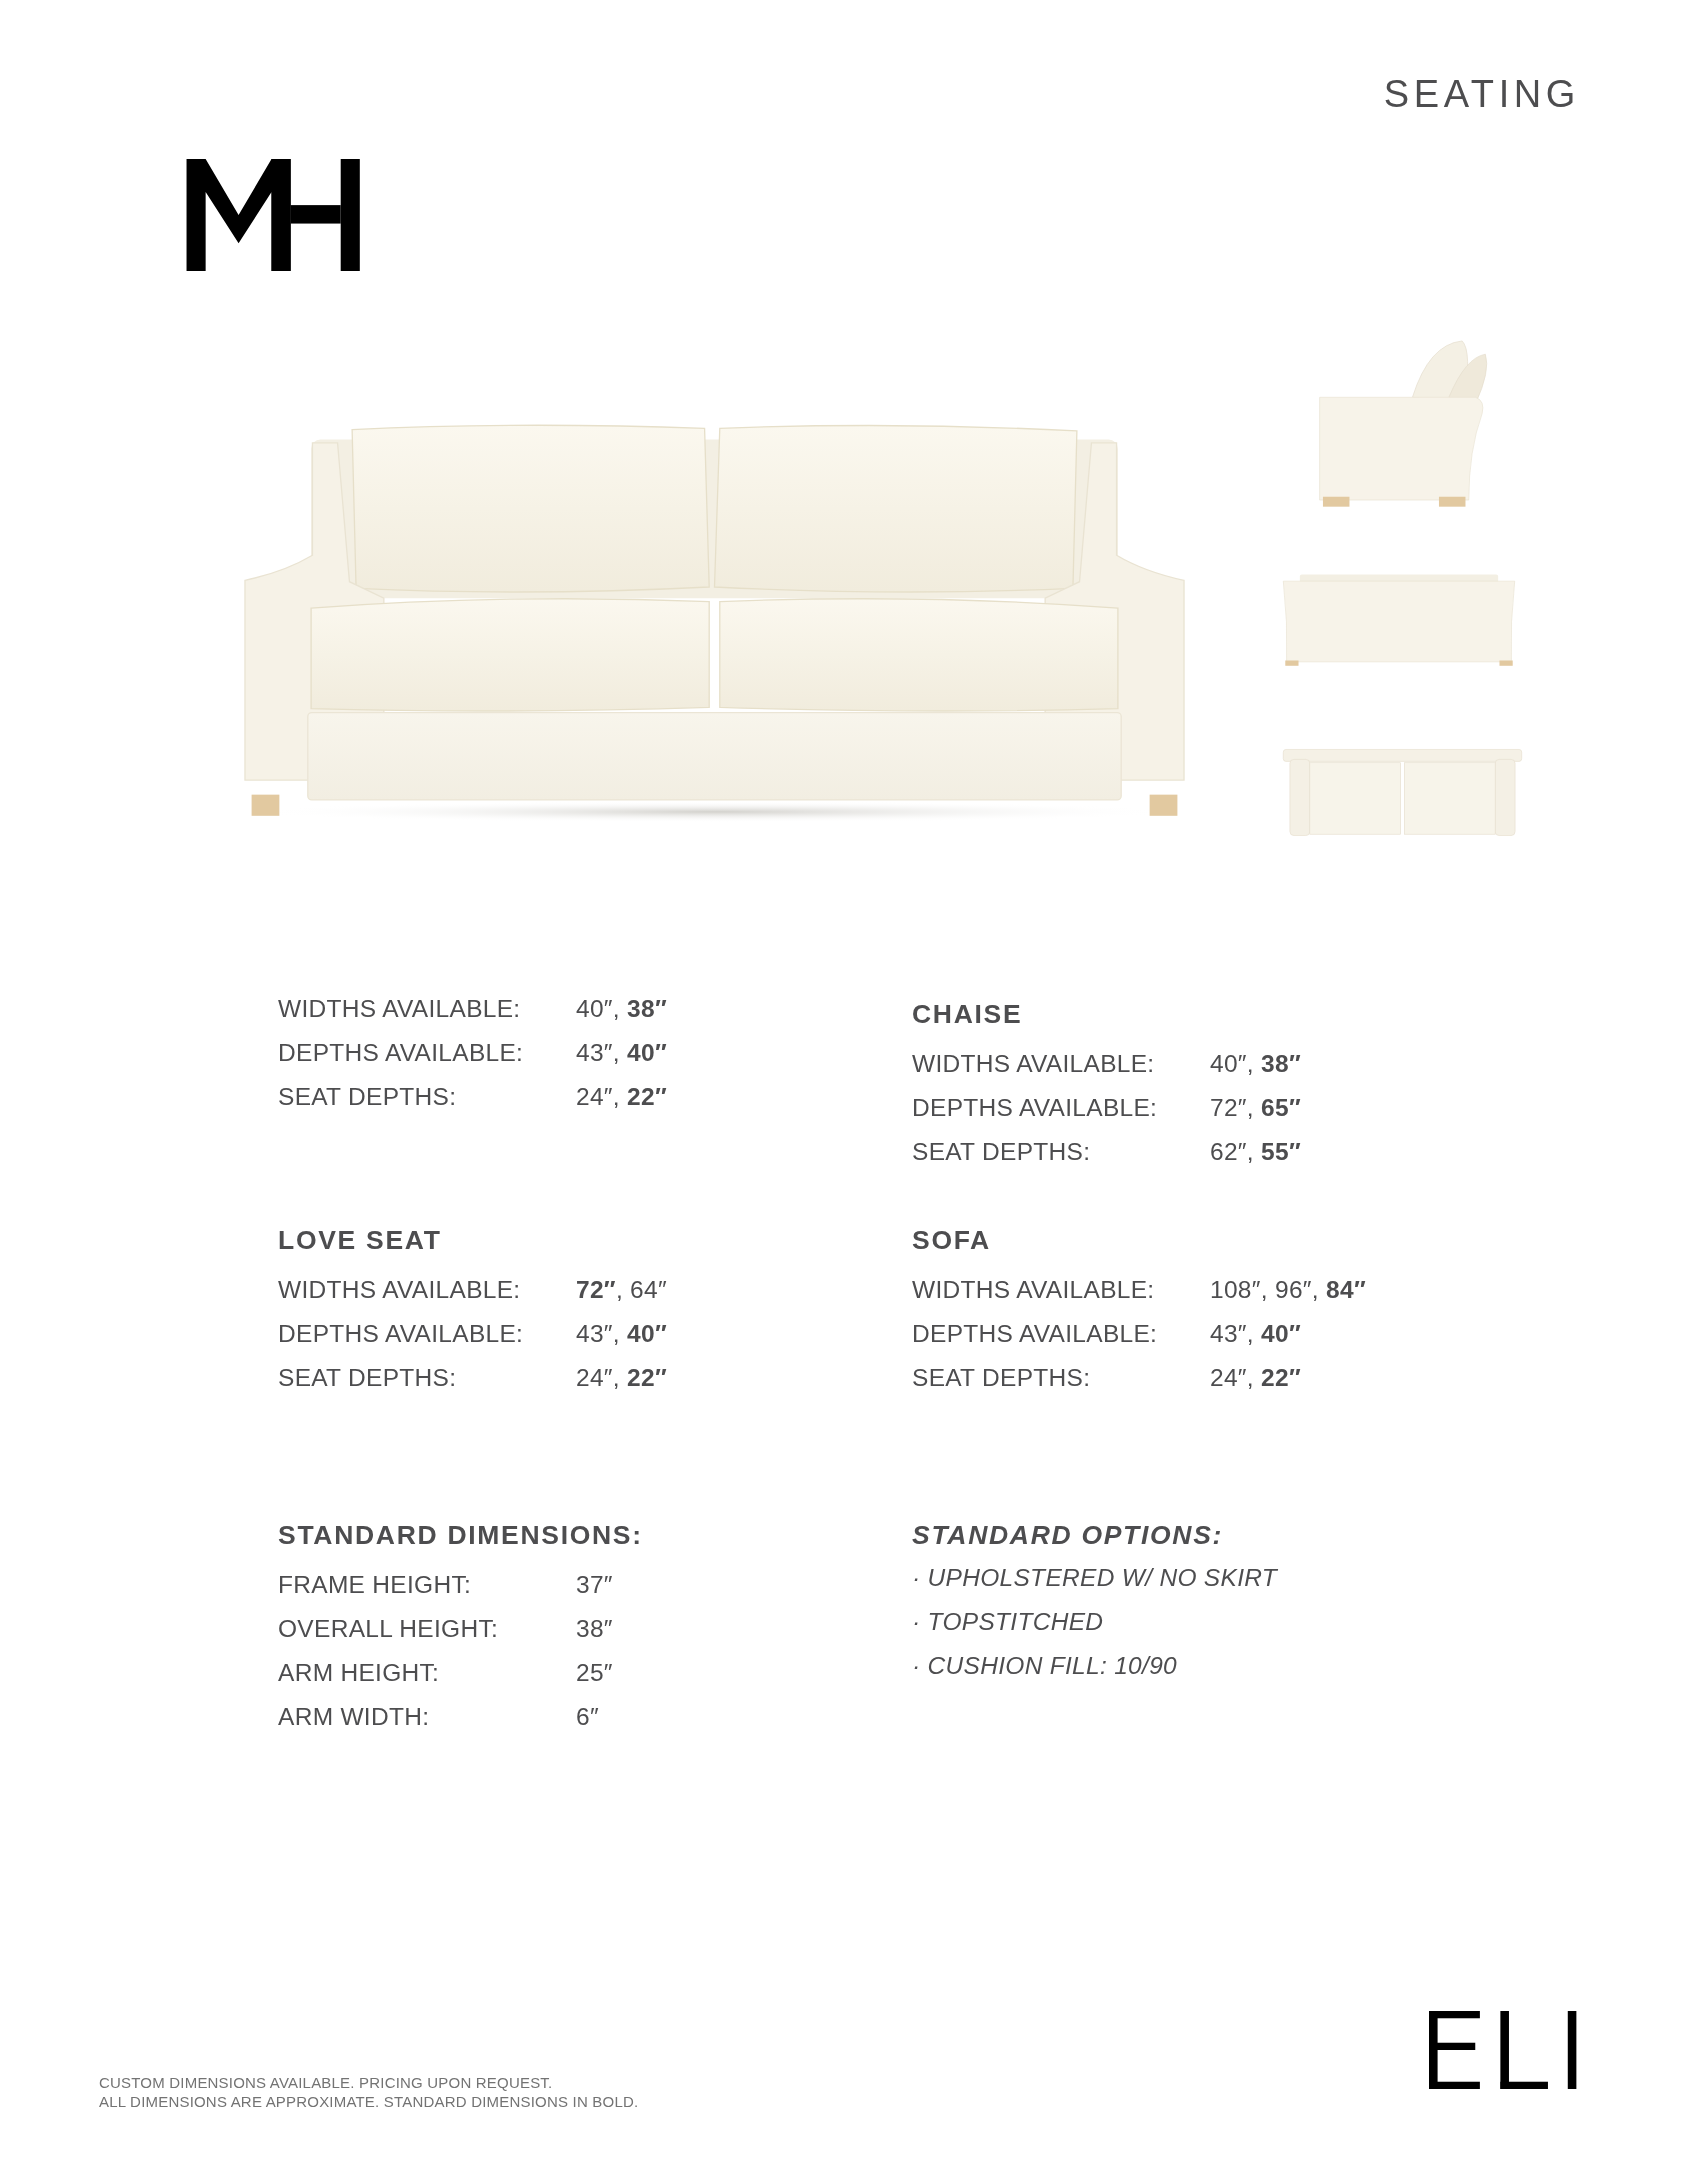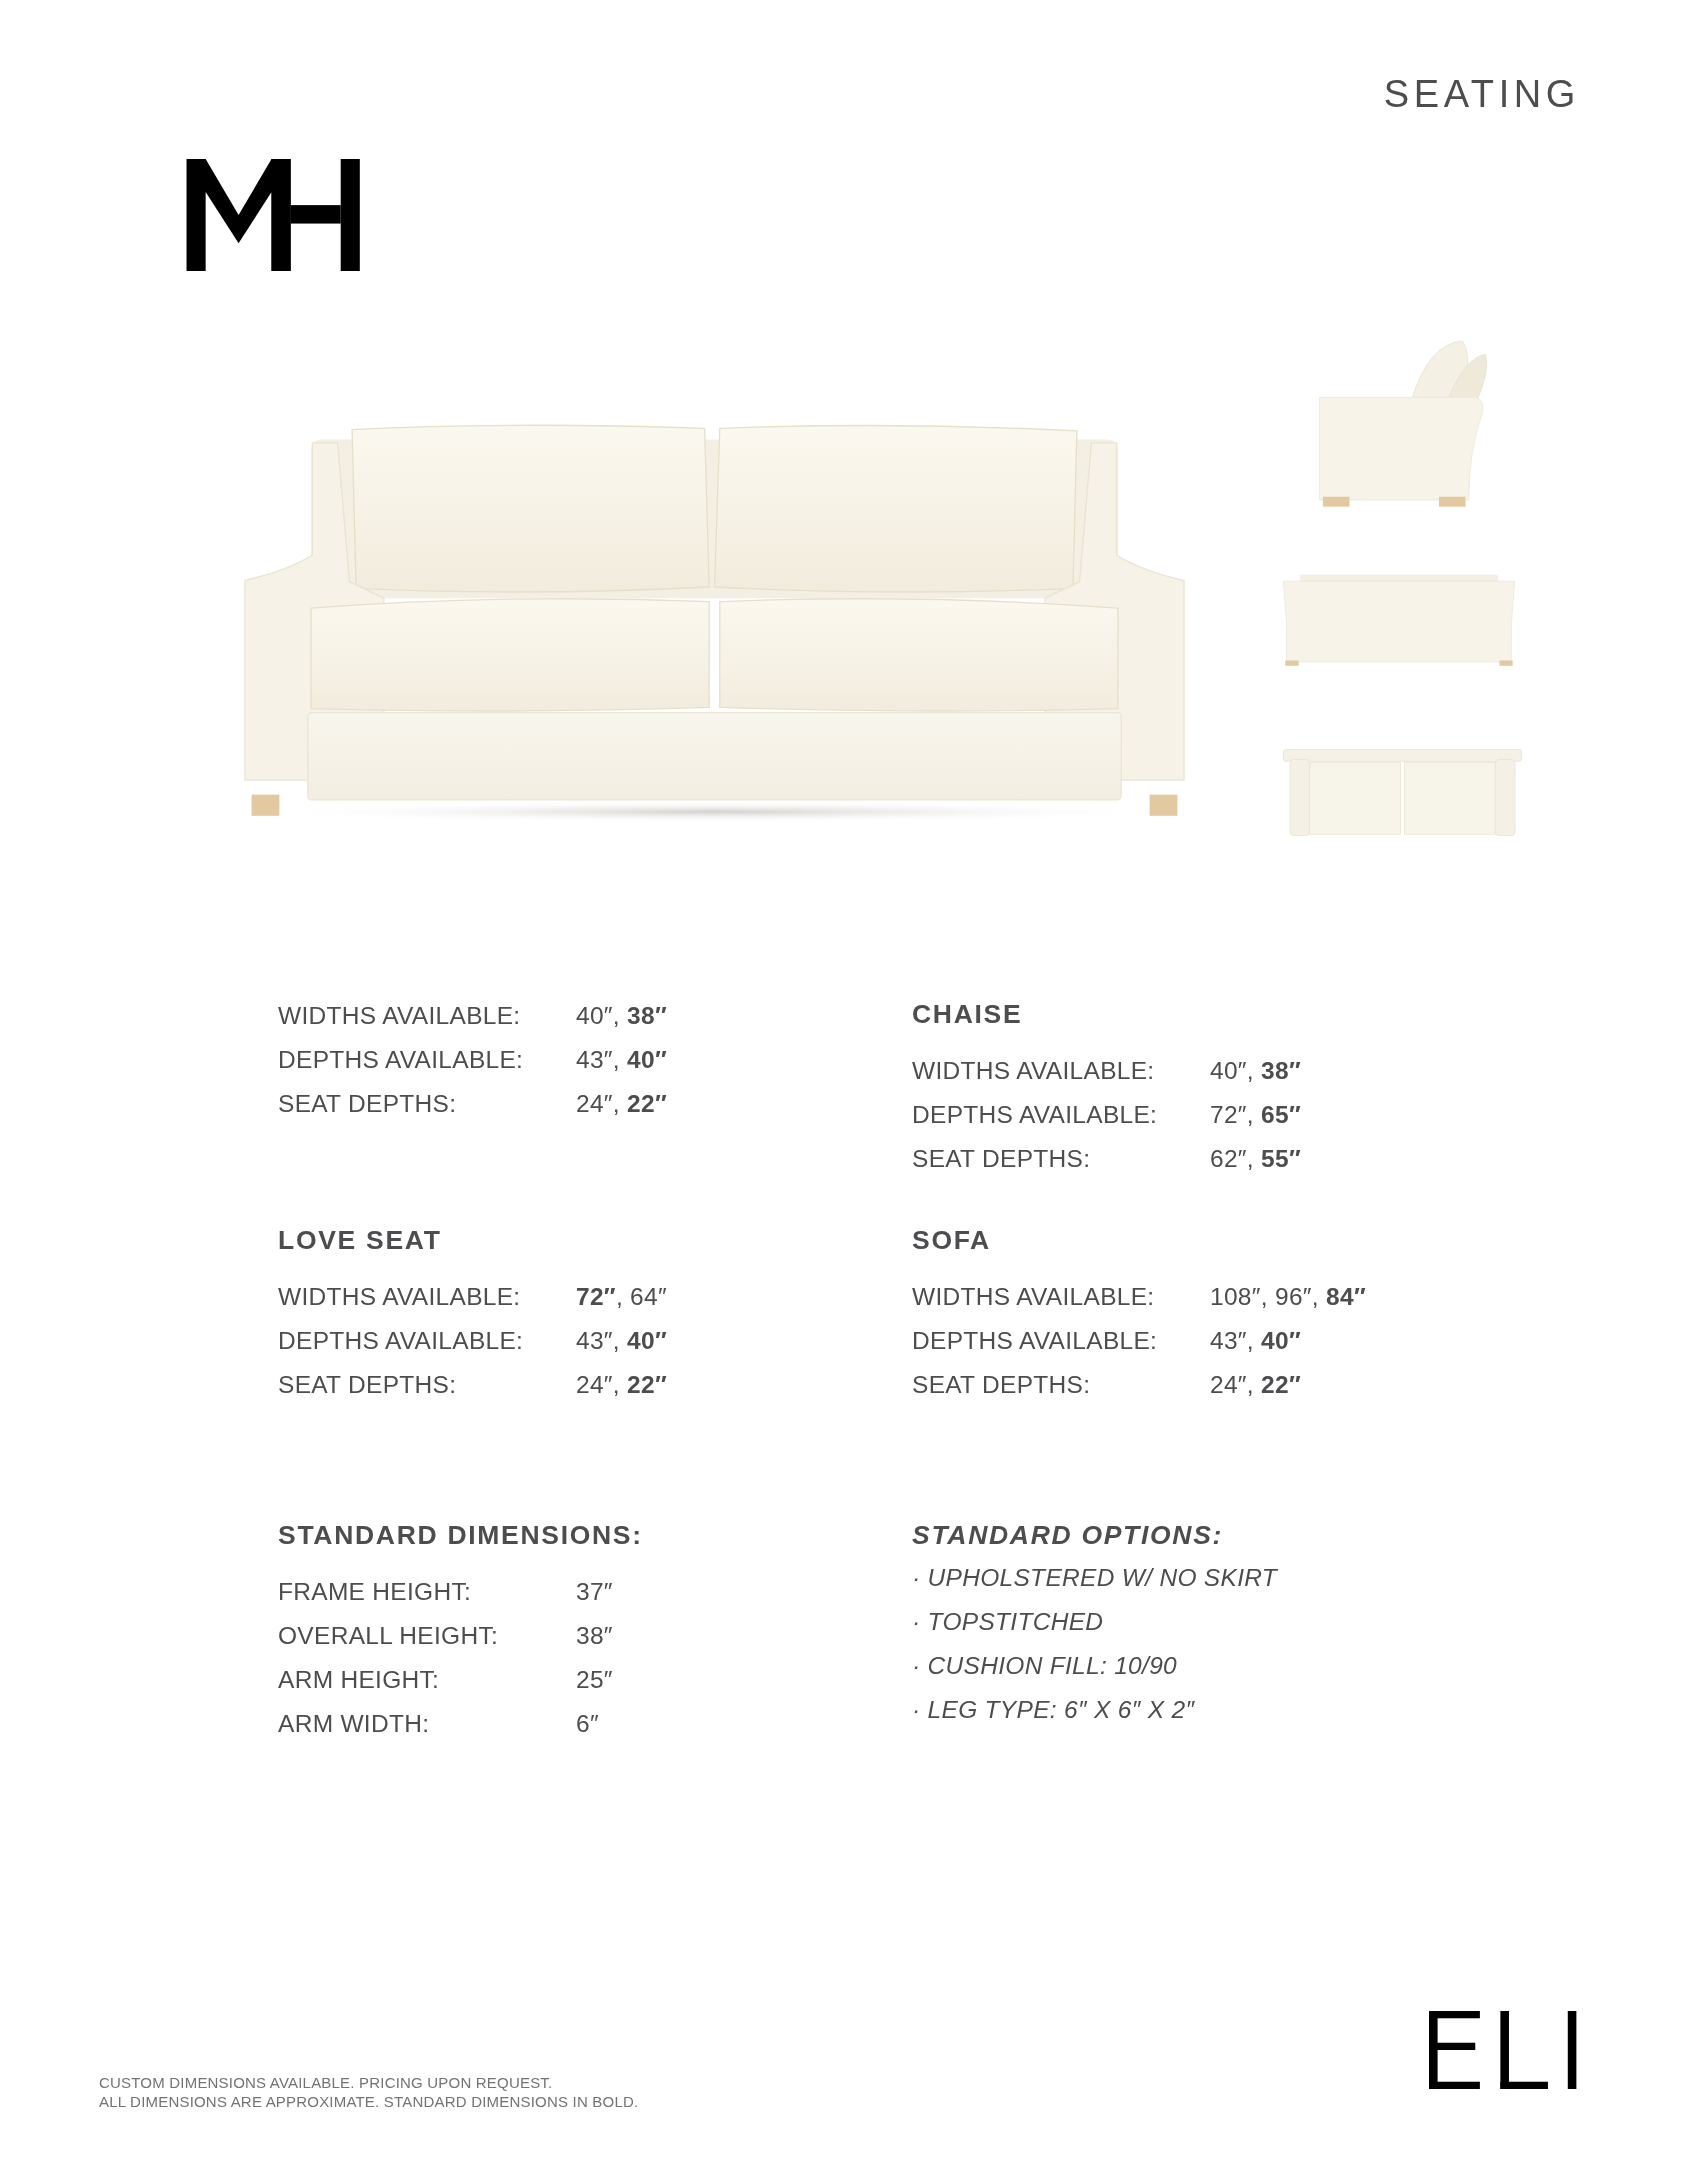--- a/index.html
+++ b/index.html
@@ -15,21 +15,21 @@
   
   .hero { left:238px; top:423px; width:953px; height:410px; }
   .thumb-side { left:1313px; top:331px; width:179px; height:179px; }
   .thumb-back { left:1280px; top:569px; width:238px; height:103px; }
   .thumb-top  { left:1280px; top:746px; width:245px; height:93px; }
 
   
   .spec { width:595px; }
   .spec h2 { margin:0 0 13.2px 0; font-size:26.5px; font-weight:700; letter-spacing:1.7px;
              color:#4d4d4f; line-height:30px; }
-  .row { display:flex; height:44px; align-items:flex-end; font-size:24.5px; line-height:30px;
+  .row { display:flex; height:44px; align-items:center; font-size:24.5px; line-height:30px;
          letter-spacing:0.3px; }
   .row .label { width:298px; flex:none; }
   .row .val b { font-weight:700; }
   .opt { height:44px; font-size:24.5px; line-height:30px; letter-spacing:0.3px; }
 
   .footer { left:99px; top:2073px; font-size:15px; line-height:19px; letter-spacing:0.2px; color:#737373; }
   .footer b { font-weight:400; }
   .product { left:1429px; top:2011px; width:152px; height:78px; }
 </style>
 </head>
@@ -185,21 +185,20 @@
     <span class="label">ARM WIDTH:</span>
     <span class="val">6″</span>
   </div>
 </div>
 
 <div class="abs spec" style="left:912px; top:1520px;font-style:italic;">
   <h2>STANDARD OPTIONS:</h2>
   <div class="opt">· UPHOLSTERED W/ NO SKIRT</div>
   <div class="opt">· TOPSTITCHED</div>
   <div class="opt">· CUSHION FILL: 10/90</div>
-  <div class="opt">· LEG TYPE: 6″ X 6″ X 2″</div>
 </div>
 
 <div class="abs footer">
   <div>CUSTOM DIMENSIONS AVAILABLE. PRICING UPON REQUEST.</div>
   <div><span>ALL DIMENSIONS ARE APPROXIMATE. STANDARD DIMENSIONS IN </span><b>BOLD.</b></div>
 </div>
 
 <svg class="abs product" viewBox="0 0 230 118">
   <title>ELI</title>
 

